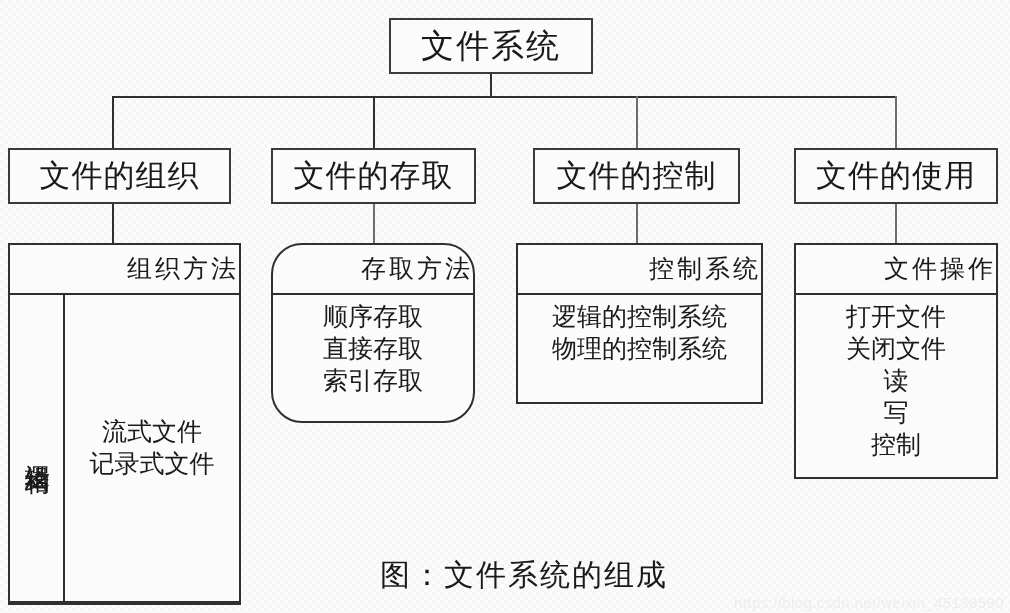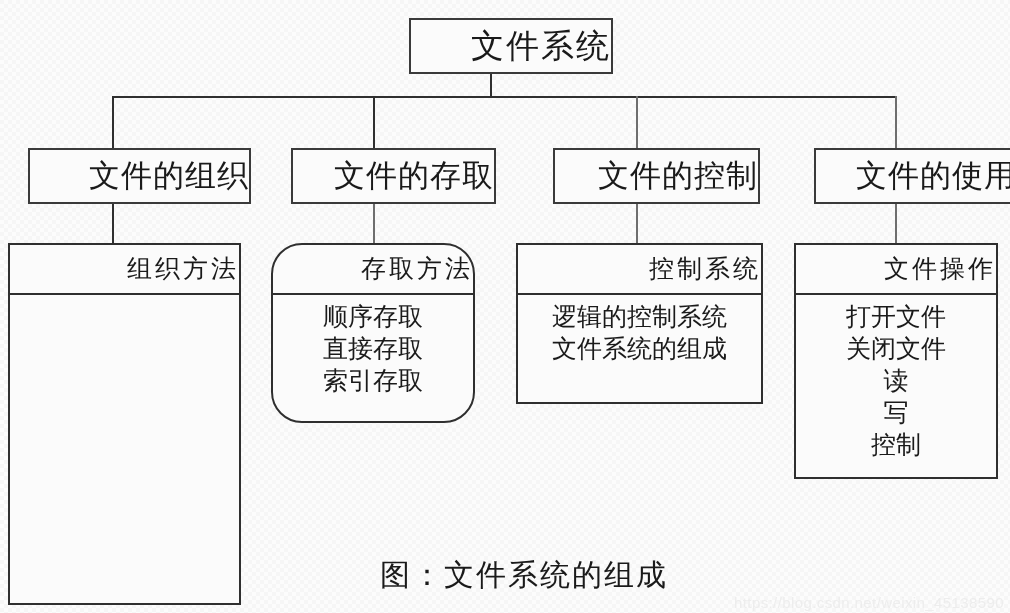--- a/index.html
+++ b/index.html
@@ -27,25 +27,24 @@
     background-position: 0 0, 4px 4px;
   }
 
   .node {
     position: absolute;
     box-sizing: border-box;
     border: 2px solid #3a3a3a;
     background: #fbfbfb;
     display: flex;
     align-items: center;
-    justify-content: flex-end;
+    justify-content: center;
     text-align: center;
     line-height: 1.15;
     white-space: nowrap;
-    margin-left: 20px;
   }
 
   
   .root {
     left: 389px;
     top: 18px;
     width: 204px;
     height: 56px;
     font-size: 33px;
     letter-spacing: 2px;
@@ -221,37 +220,46 @@
   </div>
 
   <div class="line v dark" style="left:112px; top:204px; height:40px;"></div>
   <div class="line v" style="left:373px; top:204px; height:40px;"></div>
   <div class="line v" style="left:636px; top:204px; height:40px;"></div>
   <div class="line v" style="left:895px; top:204px; height:40px;"></div>
 
   <div class="panel" id="panel-org">
     <div class="panel-head">组织方法</div>
     <div class="org-rows">
+      <div class="org-row first">
+        <div class="org-label">
+          <span class="vtext">逻辑结构</span>
+        </div>
+        <div class="org-items">
+          <div class="item">流式文件</div>
+          <div class="item">记录式文件</div>
+        </div>
+      </div>
     </div>
   </div>
 
   <div class="panel" id="panel-access">
     <div class="panel-head">存取方法</div>
     <div class="panel-body">
       <div class="item">顺序存取</div>
       <div class="item">直接存取</div>
       <div class="item">索引存取</div>
     </div>
   </div>
 
   <div class="panel" id="panel-control">
     <div class="panel-head">控制系统</div>
     <div class="panel-body">
       <div class="item">逻辑的控制系统</div>
-      <div class="item">文件系统的组成</div>
+      <div class="item">物理的控制系统</div>
     </div>
   </div>
 
   <div class="panel" id="panel-use">
     <div class="panel-head">文件操作</div>
     <div class="panel-body">
       <div class="item">打开文件</div>
       <div class="item">关闭文件</div>
       <div class="item">读</div>
       <div class="item">写</div>

